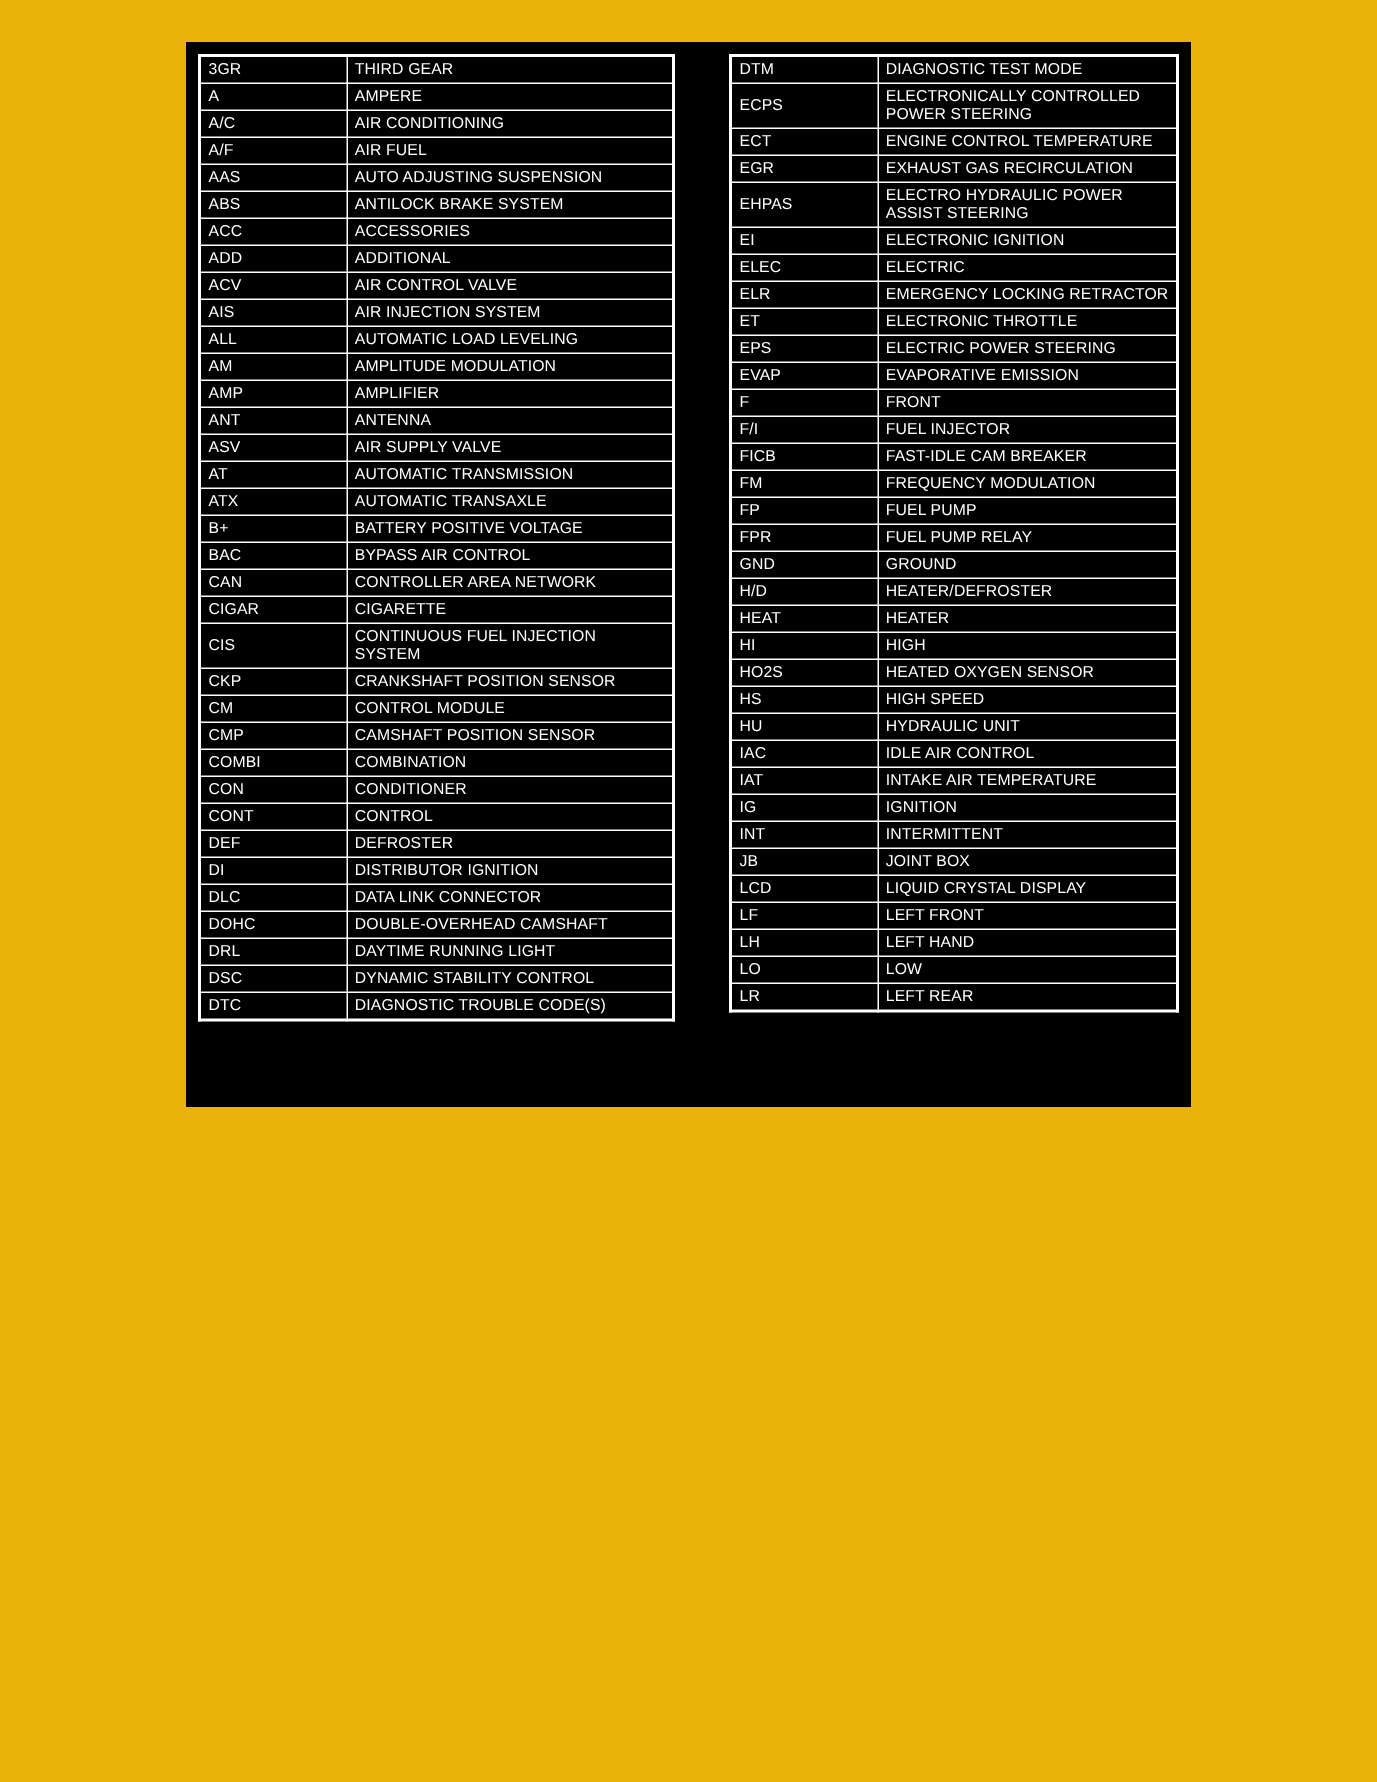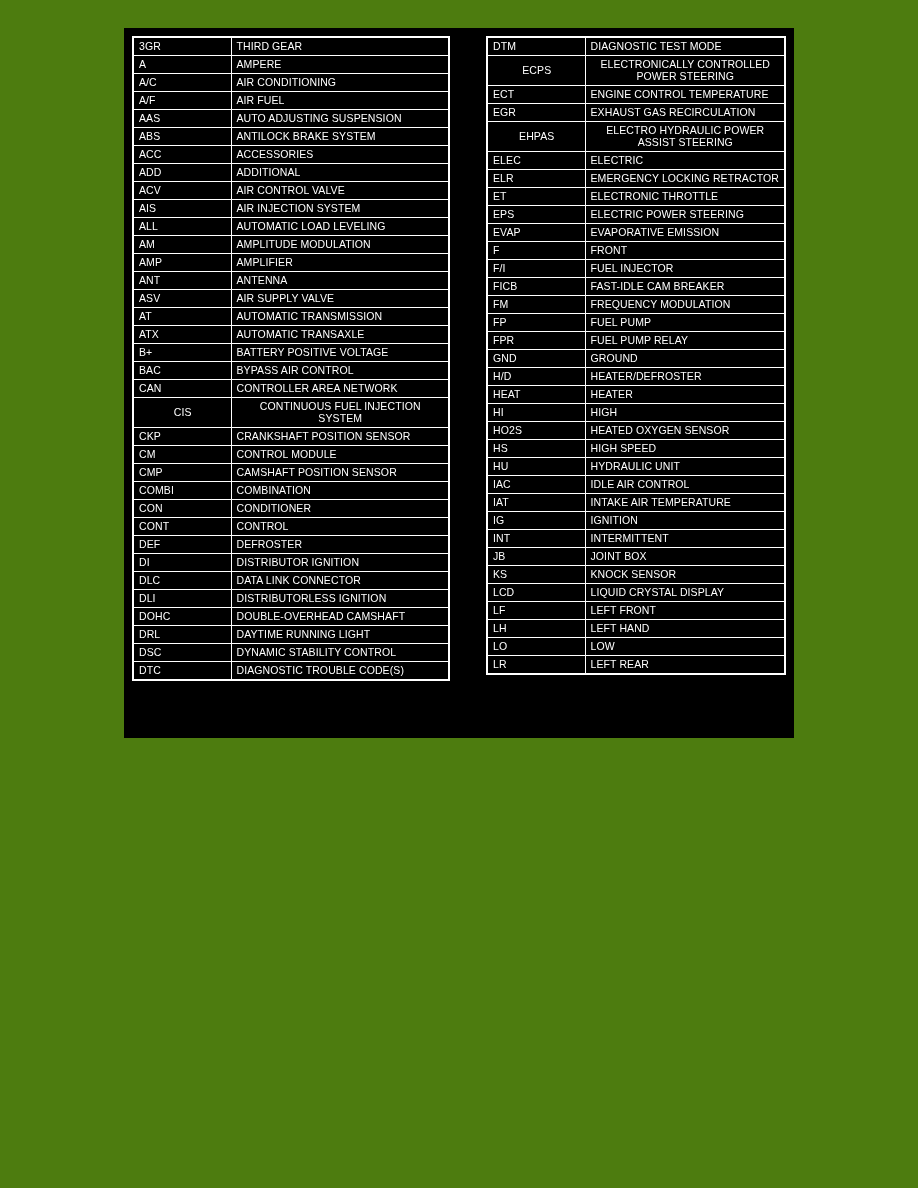--- a/index.html
+++ b/index.html
@@ -12,21 +12,21 @@
     height: 1188px;
     font-family: "Liberation Sans", sans-serif;
     position: relative;
   }
   #page {
     position: absolute;
     left: 0;
     top: 0;
     width: 918px;
     height: 1188px;
-    background: #4d7c0f;
+    background: #eab308;
   }
   #plate {
     position: absolute;
     left: 124px;
     top: 28px;
     width: 670px;
     height: 710px;
     background: #000000;
     box-sizing: border-box;
     padding: 8px 8px 8px 8px;
@@ -57,21 +57,20 @@
     height: 13px;
   }
   .abbr-table td.code {
     font-weight: normal;
   }
   .abbr-table td.desc {
     font-weight: normal;
   }
   .two-line td {
     height: 25px;
-    text-align: center;
   }
 </style>
 </head>
 <body>
 
 <div id="page">
   <div id="plate">
 
     <table class="abbr-table left">
       <colgroup>
@@ -152,20 +151,24 @@
             <td class="desc">BATTERY POSITIVE VOLTAGE</td>
           </tr>
           <tr>
             <td class="code">BAC</td>
             <td class="desc">BYPASS AIR CONTROL</td>
           </tr>
           <tr>
             <td class="code">CAN</td>
             <td class="desc">CONTROLLER AREA NETWORK</td>
           </tr>
+          <tr>
+            <td class="code">CIGAR</td>
+            <td class="desc">CIGARETTE</td>
+          </tr>
           <tr class="two-line">
             <td class="code">CIS</td>
             <td class="desc">CONTINUOUS FUEL INJECTION SYSTEM</td>
           </tr>
           <tr>
             <td class="code">CKP</td>
             <td class="desc">CRANKSHAFT POSITION SENSOR</td>
           </tr>
           <tr>
             <td class="code">CM</td>
@@ -191,24 +194,20 @@
             <td class="code">DEF</td>
             <td class="desc">DEFROSTER</td>
           </tr>
           <tr>
             <td class="code">DI</td>
             <td class="desc">DISTRIBUTOR IGNITION</td>
           </tr>
           <tr>
             <td class="code">DLC</td>
             <td class="desc">DATA LINK CONNECTOR</td>
-          </tr>
-          <tr>
-            <td class="code">DLI</td>
-            <td class="desc">DISTRIBUTORLESS IGNITION</td>
           </tr>
           <tr>
             <td class="code">DOHC</td>
             <td class="desc">DOUBLE-OVERHEAD CAMSHAFT</td>
           </tr>
           <tr>
             <td class="code">DRL</td>
             <td class="desc">DAYTIME RUNNING LIGHT</td>
           </tr>
           <tr>
@@ -242,20 +241,24 @@
           </tr>
           <tr>
             <td class="code">EGR</td>
             <td class="desc">EXHAUST GAS RECIRCULATION</td>
           </tr>
           <tr class="two-line">
             <td class="code">EHPAS</td>
             <td class="desc">ELECTRO HYDRAULIC POWER ASSIST STEERING</td>
           </tr>
           <tr>
+            <td class="code">EI</td>
+            <td class="desc">ELECTRONIC IGNITION</td>
+          </tr>
+          <tr>
             <td class="code">ELEC</td>
             <td class="desc">ELECTRIC</td>
           </tr>
           <tr>
             <td class="code">ELR</td>
             <td class="desc">EMERGENCY LOCKING RETRACTOR</td>
           </tr>
           <tr>
             <td class="code">ET</td>
             <td class="desc">ELECTRONIC THROTTLE</td>
@@ -334,24 +337,20 @@
           </tr>
           <tr>
             <td class="code">INT</td>
             <td class="desc">INTERMITTENT</td>
           </tr>
           <tr>
             <td class="code">JB</td>
             <td class="desc">JOINT BOX</td>
           </tr>
           <tr>
-            <td class="code">KS</td>
-            <td class="desc">KNOCK SENSOR</td>
-          </tr>
-          <tr>
             <td class="code">LCD</td>
             <td class="desc">LIQUID CRYSTAL DISPLAY</td>
           </tr>
           <tr>
             <td class="code">LF</td>
             <td class="desc">LEFT FRONT</td>
           </tr>
           <tr>
             <td class="code">LH</td>
             <td class="desc">LEFT HAND</td>

